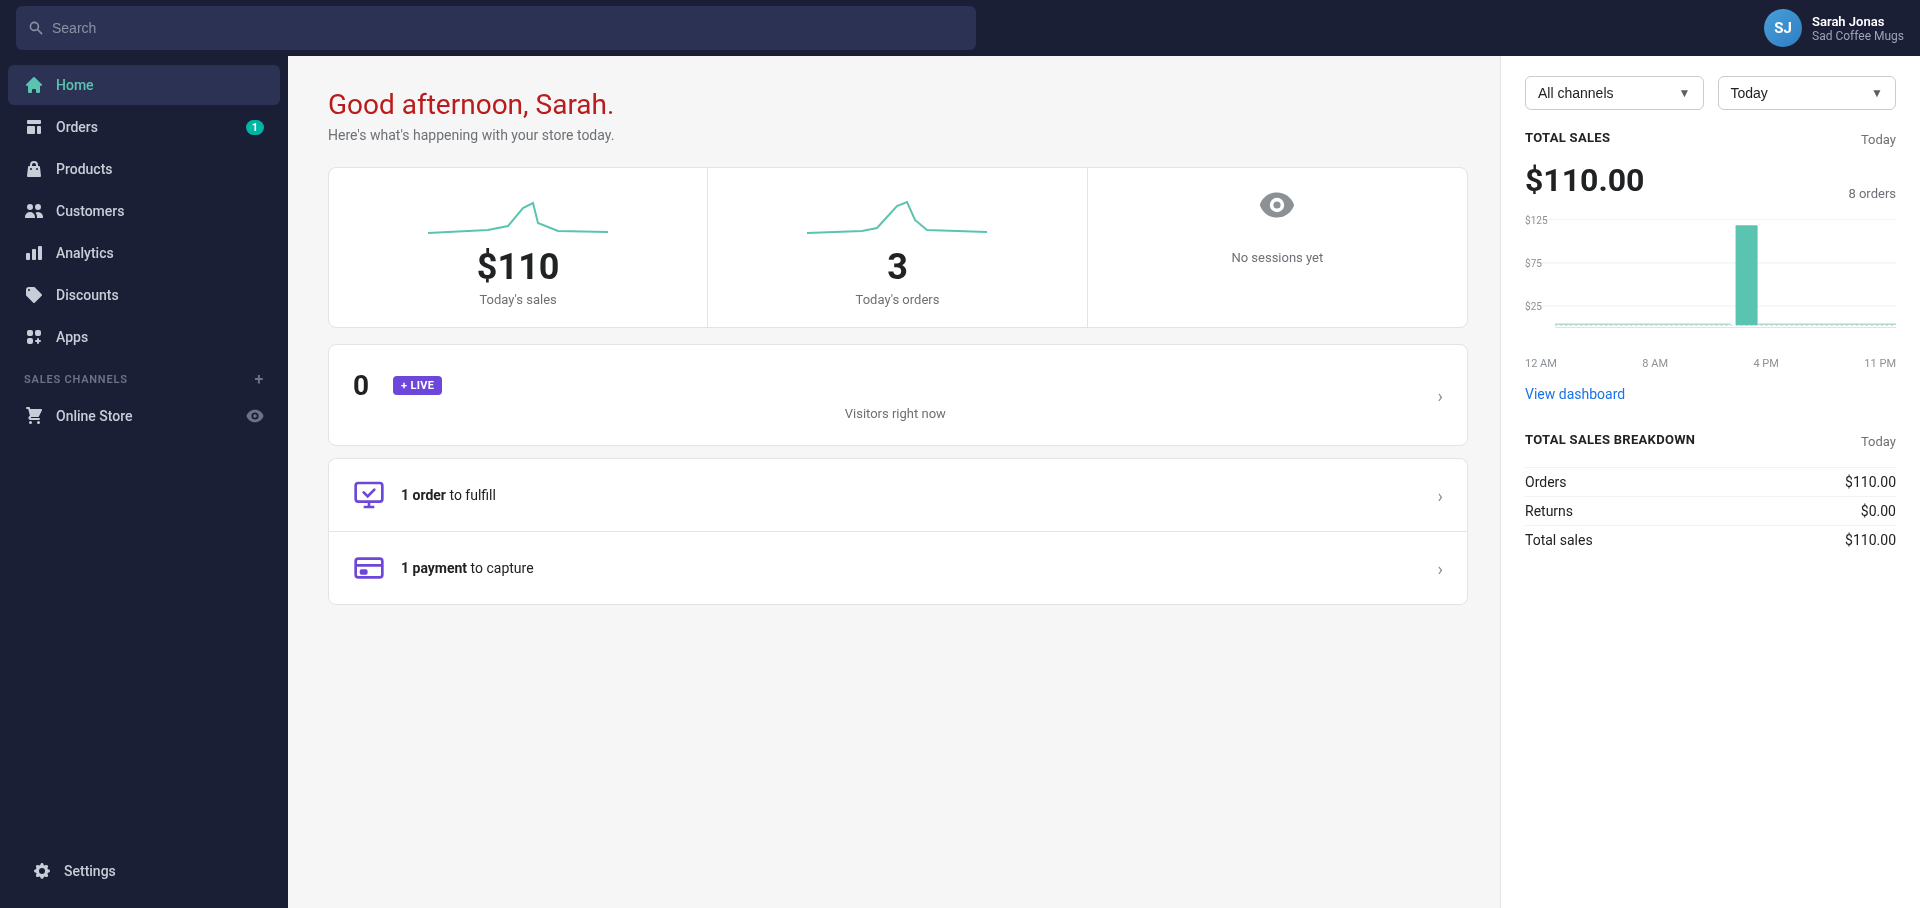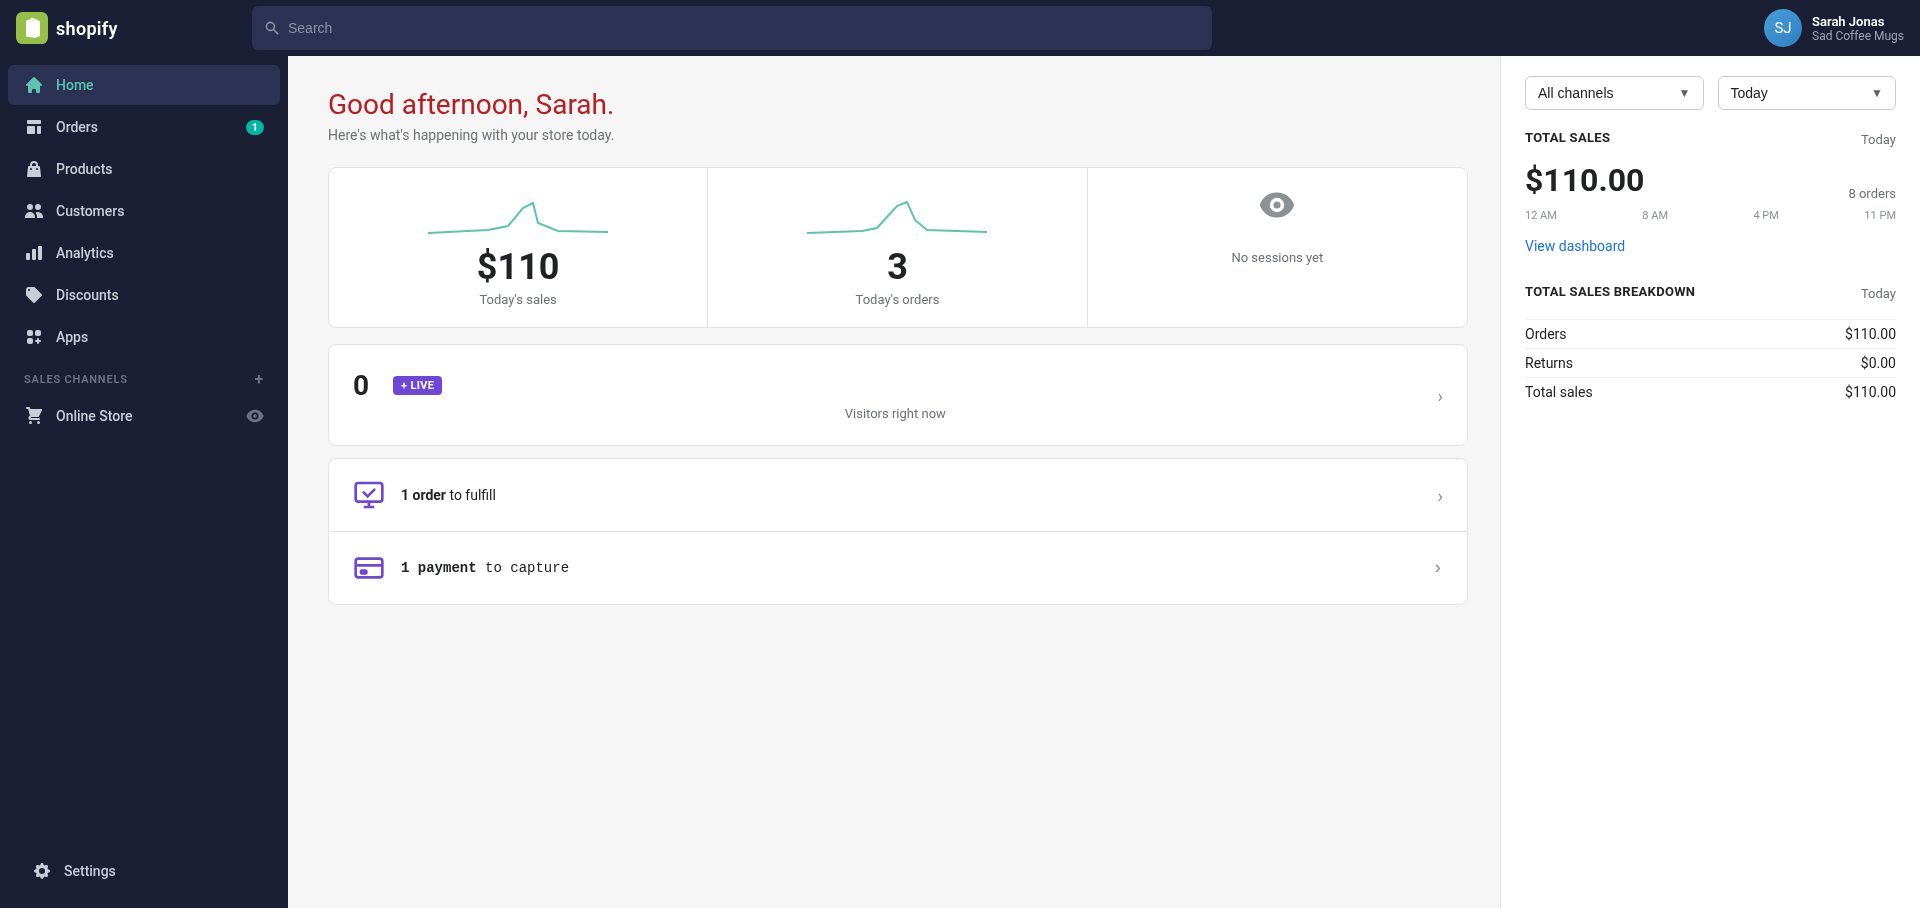--- a/index.html
+++ b/index.html
@@ -63,21 +63,21 @@
     .avatar {
       width: 38px;
       height: 38px;
       border-radius: 50%;
       background: linear-gradient(135deg, #4a9eda 0%, #2e7fc1 100%);
       display: flex;
       align-items: center;
       justify-content: center;
       color: white;
       font-size: 15px;
-      font-weight: 400;
+      font-weight: 700;
     }
     .user-info { text-align: left; }
     .user-name { color: #fff; font-size: 13px; font-weight: 600; }
     .store-name { color: #9ba3b8; font-size: 12px; }
 
     
     .main-layout {
       display: flex;
       flex: 1;
       overflow: hidden;
@@ -258,21 +258,21 @@
       background: white;
       border: 1px solid #e1e3e5;
       border-radius: 8px;
       padding: 20px 24px;
       display: flex;
       align-items: center;
       margin-bottom: 1px;
       cursor: pointer;
     }
     .action-card:first-child { border-radius: 8px 8px 0 0; margin-bottom: 0; border-bottom: none; }
-    .action-card:last-child { border-radius: 0 0 8px 8px; font-family: Liberation Mono, monospace; }
+    .action-card:last-child { border-radius: 0 0 8px 8px; }
     .action-cards-group { border-radius: 8px; overflow: hidden; }
     .action-icon {
       width: 32px;
       height: 32px;
       margin-right: 16px;
       color: #5c5f62;
       flex-shrink: 0;
     }
     .action-text { font-size: 14px; color: #202223; }
     .action-text strong { font-weight: 700; }
@@ -387,27 +387,20 @@
       border-top: 1px solid #f1f2f3;
     }
     .breakdown-row:first-child { border-top: none; }
     .breakdown-label { color: #202223; }
     .breakdown-value { font-weight: 400; }
   </style>
 </head>
 <body>
 
 <nav class="top-nav">
-  <div class="logo-area">
-    <svg class="shopify-logo-icon" viewBox="0 0 40 40" fill="none">
-      <rect width="40" height="40" rx="8" fill="#96bf48"></rect>
-      <path d="M27.5 10.5c-.1-.8-.8-1.2-1.4-1.2s-2.8-.2-2.8-.2-.8-1.8-2.6-1.8c-1.6 0-2.4 1-2.7 1.7l-5.5 1.7v19.8l11 2.1L30 30V12l-2.5-1.5zM21 9.8c.5-.1 1-.1 1.4.4l-2 .6c.2-.6.4-1 .6-1z" fill="white"></path>
-    </svg>
-    <span class="logo-text">shopify</span>
-  </div>
   <div class="search-bar">
     <svg class="search-icon-svg" width="16" height="16" viewBox="0 0 20 20" fill="currentColor">
       <path fill-rule="evenodd" d="M8 4a4 4 0 100 8 4 4 0 000-8zM2 8a6 6 0 1110.89 3.476l4.817 4.817a1 1 0 01-1.414 1.414l-4.816-4.816A6 6 0 012 8z" clip-rule="evenodd"></path>
     </svg>
     <input type="text" placeholder="Search" style="">
   </div>
   <div class="user-area">
     <div class="avatar">SJ</div>
     <div class="user-info">
       <div class="user-name">Sarah Jonas</div>
@@ -588,20 +581,41 @@
 
     <div class="section-header">
       <span class="section-title">TOTAL SALES</span>
       <span class="section-date">Today</span>
     </div>
     <div class="sales-top-row">
       <div class="total-sales-amount">$110.00</div>
       <div class="orders-count">8 orders</div>
     </div>
 
+    <div class="chart-container">
+      <svg class="chart-svg" viewBox="0 0 370 130" preserveAspectRatio="none">
+
+        <line x1="0" y1="10" x2="370" y2="10" stroke="#f1f2f3" stroke-width="1"></line>
+        <line x1="0" y1="50" x2="370" y2="50" stroke="#f1f2f3" stroke-width="1"></line>
+        <line x1="0" y1="90" x2="370" y2="90" stroke="#f1f2f3" stroke-width="1"></line>
+
+        <text x="0" y="14" font-size="10" fill="#8c9196">$125</text>
+        <text x="0" y="54" font-size="10" fill="#8c9196">$75</text>
+        <text x="0" y="94" font-size="10" fill="#8c9196">$25</text>
+
+        <line x1="30" y1="110" x2="370" y2="110" stroke="#e1e3e5" stroke-width="1"></line>
+
+        <line x1="30" y1="108" x2="370" y2="108" stroke="#b2d8d0" stroke-width="1" stroke-dasharray="2,3"></line>
+
+        <rect x="210" y="15" width="22" height="93" fill="#5bc4b0" rx="1"></rect>
+
+        <line x1="30" y1="107" x2="205" y2="107" stroke="#b2d8d0" stroke-width="1.5"></line>
+        <line x1="232" y1="107" x2="370" y2="107" stroke="#b2d8d0" stroke-width="1.5"></line>
+      </svg>
+    </div>
     <div class="chart-x-labels">
       <span>12 AM</span>
       <span>8 AM</span>
       <span>4 PM</span>
       <span>11 PM</span>
     </div>
 
     <a class="view-dashboard-link">View dashboard</a>
 
     <div class="breakdown-section">

